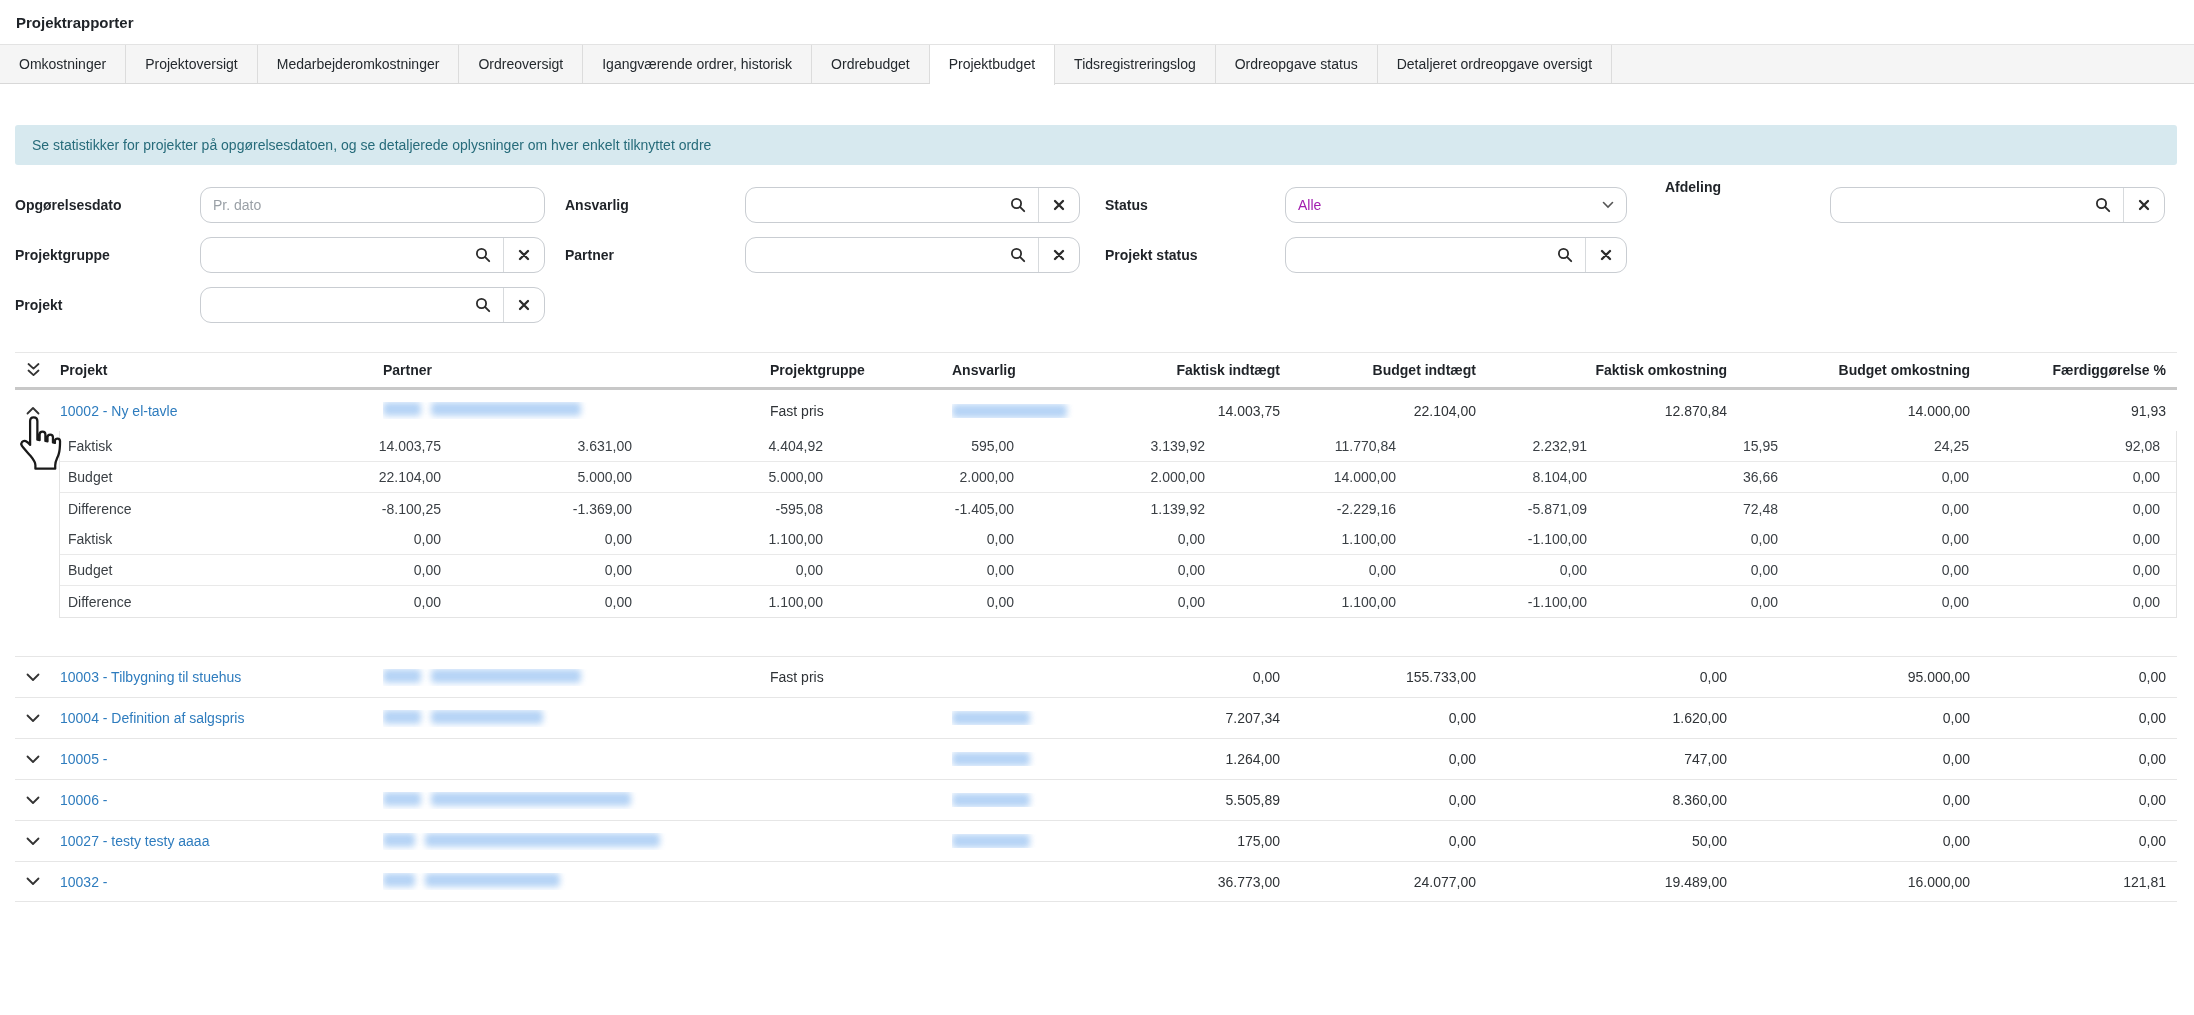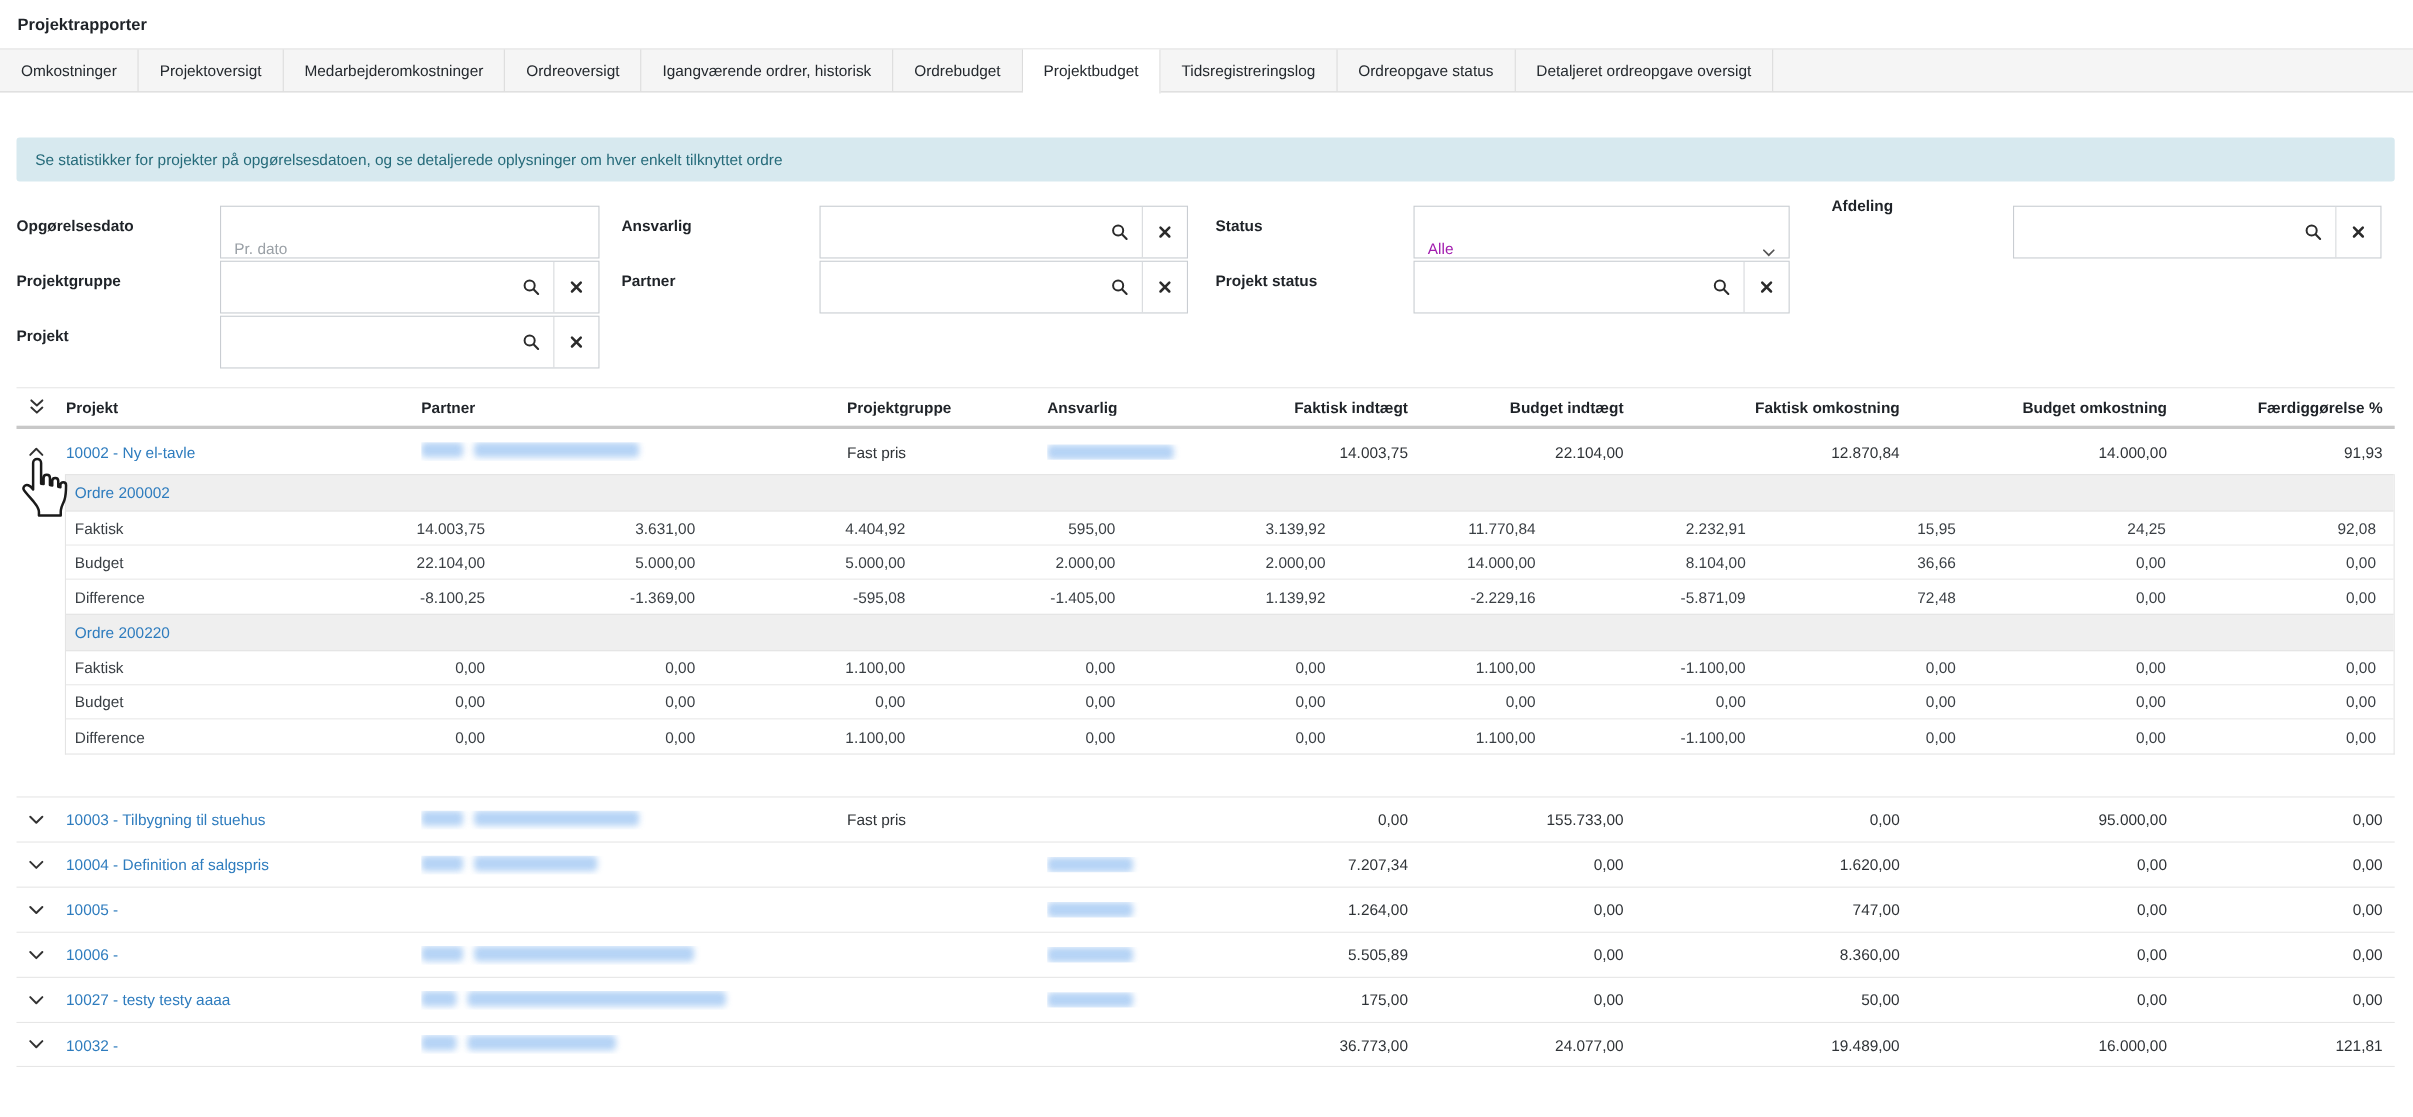--- a/index.html
+++ b/index.html
@@ -16,22 +16,22 @@
     border-top:1px solid #e3e3e3; border-bottom:1px solid #d8d8d8; }
   .tab { padding:0 19px; line-height:39px; font-size:14px; color:#24292e;
     border-right:1px solid #dcdcdc; cursor:pointer; white-space:nowrap; }
   .tab.active { background:#ffffff; height:40px; margin-bottom:-1px; }
   
   .banner { margin:41px 17px 0 15px; height:40px; display:flex; align-items:center;
     padding:0 17px; background:#d7e9ef; color:#266b7a; border-radius:3px; font-size:14px; }
   
   .filters { position:relative; height:180px; }
   .flabel { position:absolute; font-weight:700; font-size:14px; line-height:36px; color:#1f2328; white-space:nowrap; }
-  .fcontrol { position:absolute; height:48px; background:#fff; border:1px solid #c9cdd2;
-    border-radius:0; display:flex; align-items:flex-end; }
+  .fcontrol { position:absolute; height:36px; background:#fff; border:1px solid #c9cdd2;
+    border-radius:11px; display:flex; align-items:center; }
   .fcontrol input { border:none; outline:none; flex:1; min-width:0; padding:0 12px;
     font-family:inherit; font-size:14px; color:#333; background:transparent; }
   .fcontrol input::placeholder { color:#9aa0a6; }
   .icon-btn { width:40px; height:100%; display:flex; align-items:center; justify-content:center; cursor:pointer; }
   .vsep { width:1px; align-self:stretch; background:#d7dadd; }
   .selectbox { padding:0 12px; justify-content:space-between; cursor:pointer; }
   .selectbox .sel-text { font-size:14px; color:#a21caf; }
   
   .table { margin:7px 17px 0 15px; }
   .grid-row { display:grid; align-items:center;
@@ -270,23 +270,20 @@
       <div class="num">12.870,84</div>
       <div class="num">14.000,00</div>
       <div class="num">91,93</div>
     </div>
 
   <div class="detail">
 
     <div>
 
     <div class="order-section">
-          <div class="order-band">
-            <a class="link">Ordre 200002</a>
-          </div>
           <div>
 
           <div class="dgrid detail-row">
                 <div class="dlabel">Faktisk</div>
 
               <div class="dnum">14.003,75</div>
               <div class="dnum">3.631,00</div>
               <div class="dnum">4.404,92</div>
               <div class="dnum">595,00</div>
               <div class="dnum">3.139,92</div>
@@ -320,23 +317,20 @@
               <div class="dnum">1.139,92</div>
               <div class="dnum">-2.229,16</div>
               <div class="dnum">-5.871,09</div>
               <div class="dnum">72,48</div>
               <div class="dnum">0,00</div>
               <div class="dnum">0,00</div>
             </div>
           </div>
         </div>
         <div class="order-section">
-          <div class="order-band">
-            <a class="link">Ordre 200220</a>
-          </div>
           <div>
 
           <div class="dgrid detail-row">
                 <div class="dlabel">Faktisk</div>
 
               <div class="dnum">0,00</div>
               <div class="dnum">0,00</div>
               <div class="dnum">1.100,00</div>
               <div class="dnum">0,00</div>
               <div class="dnum">0,00</div>

